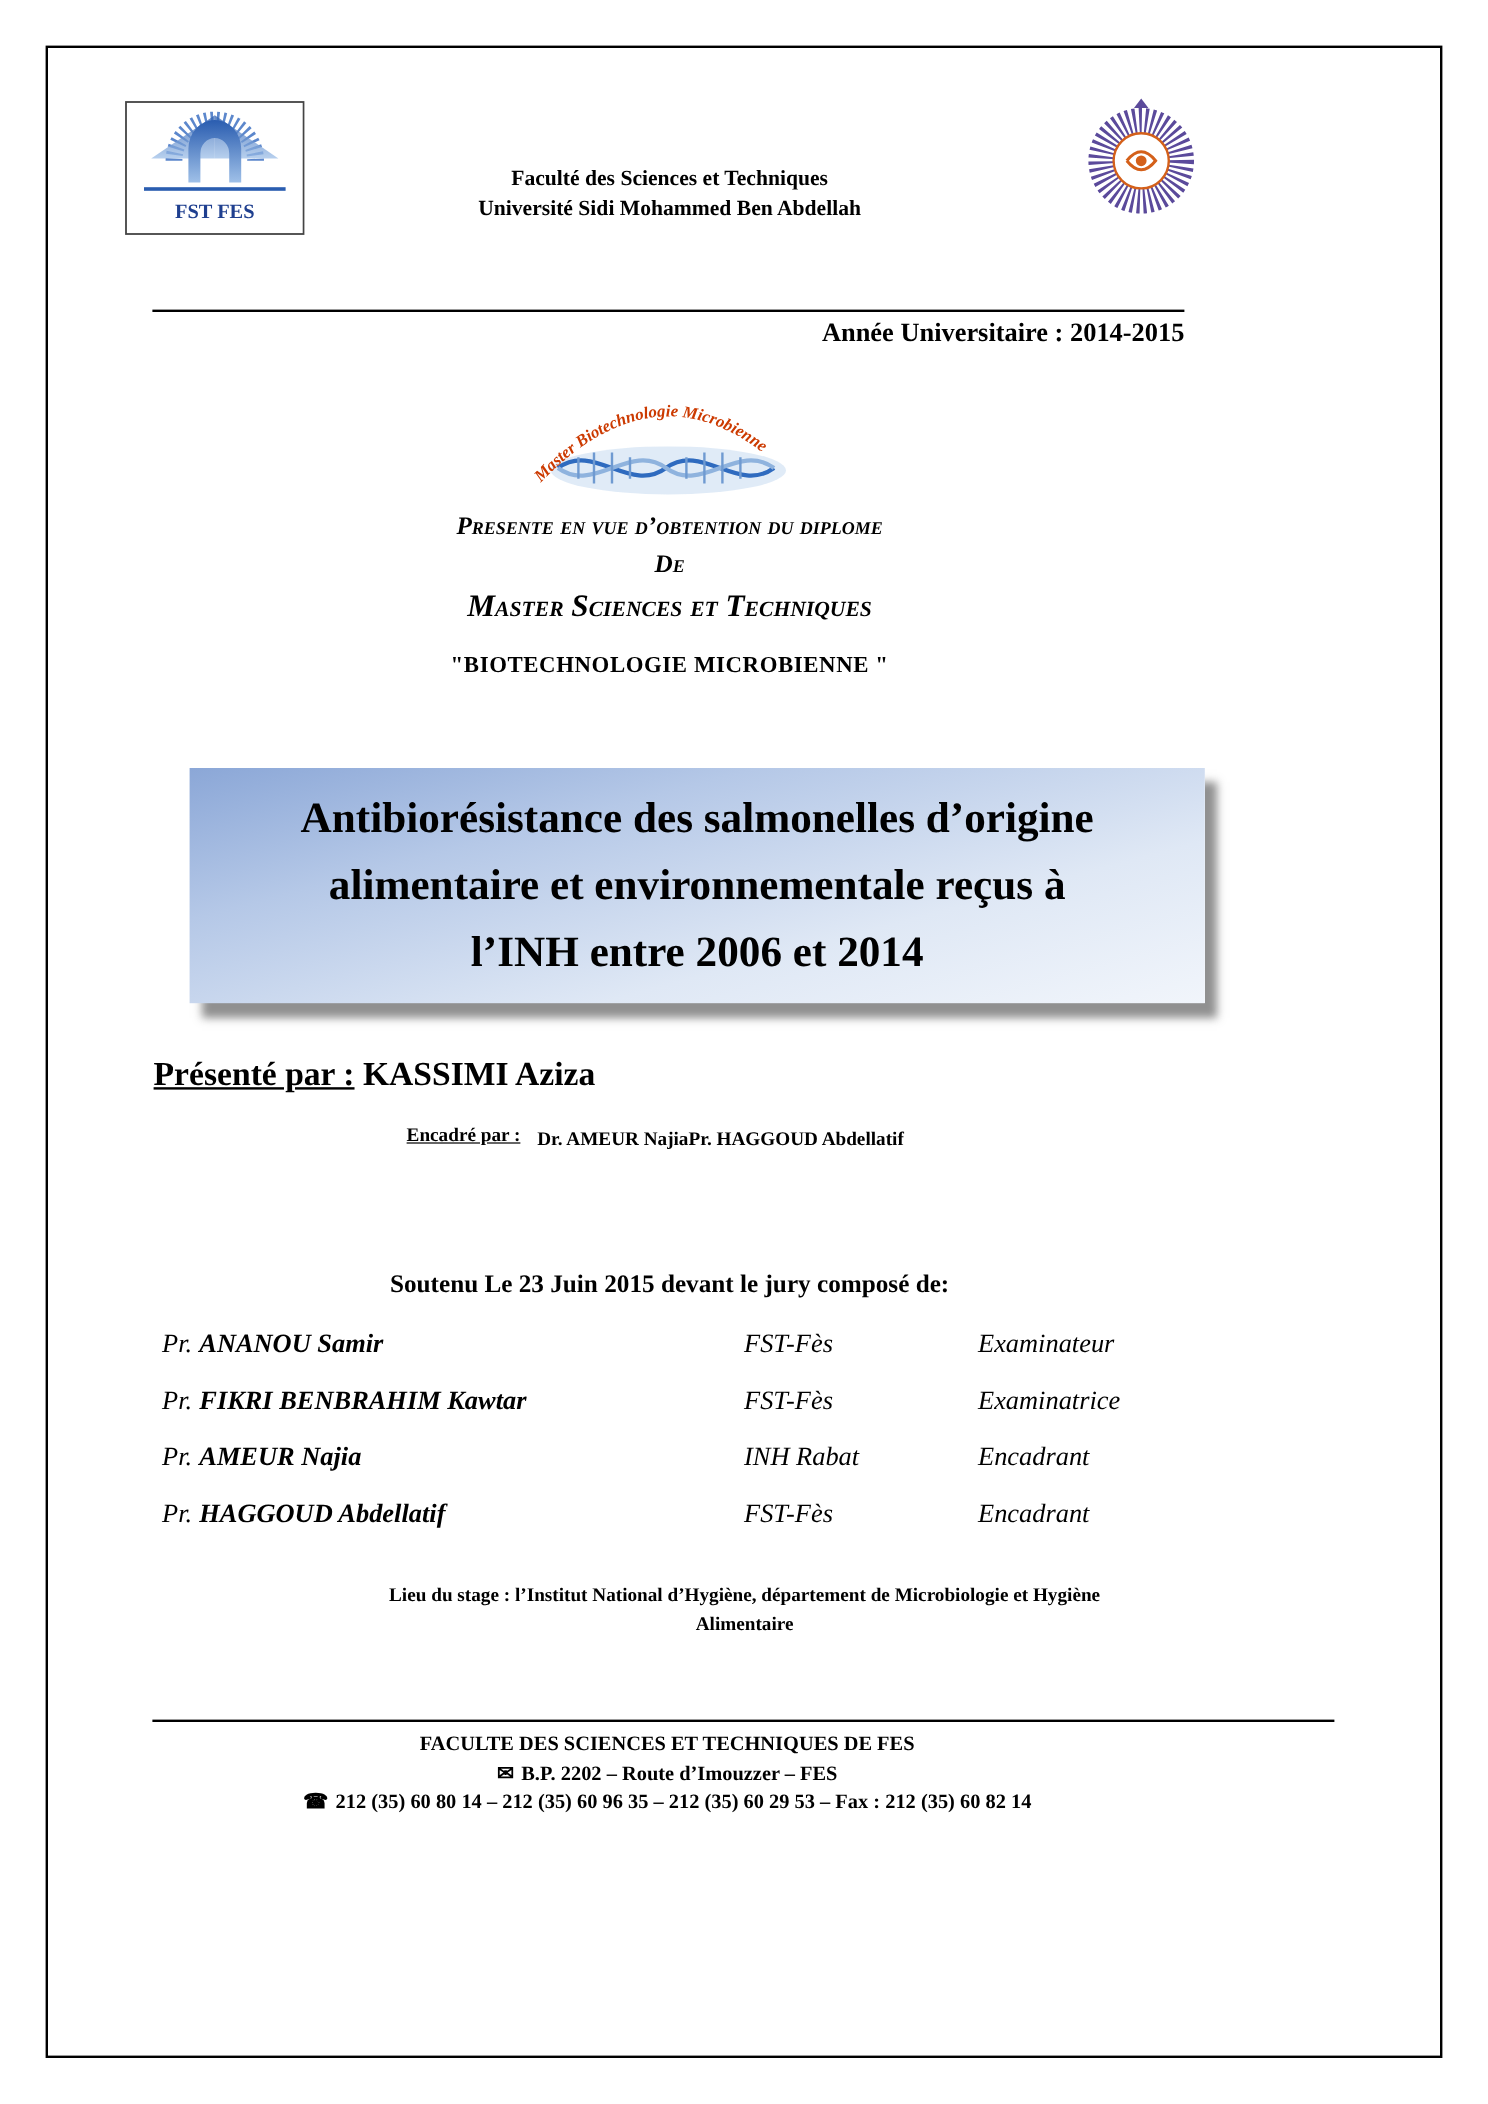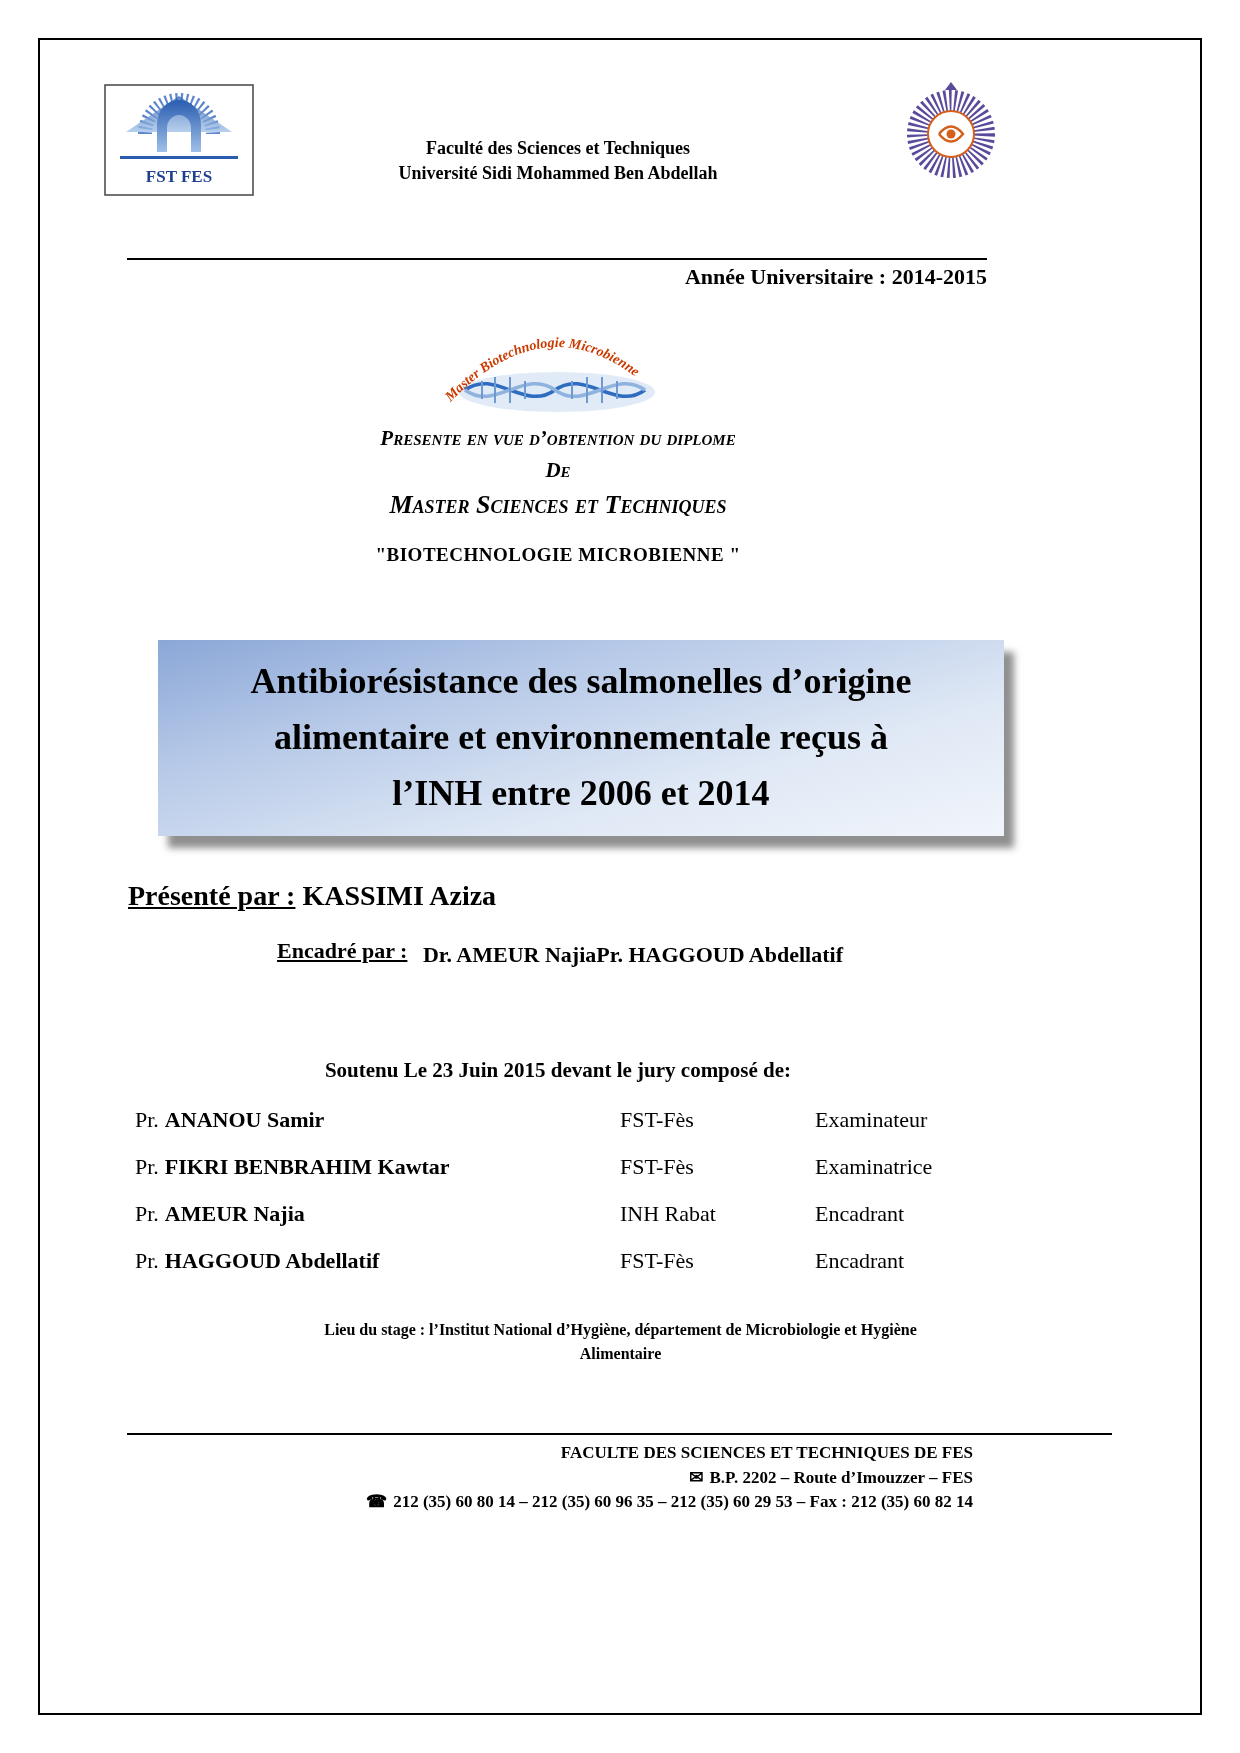--- a/index.html
+++ b/index.html
@@ -46,36 +46,36 @@
     background: linear-gradient(165deg, #8ba7d7 0%, #b5c8e7 30%, #dfe8f5 68%, #f1f5fb 100%);
     box-shadow: 10px 12px 7px rgba(125,125,125,0.85);
     display: flex; flex-direction: column; justify-content: center; align-items: center;
     box-sizing: border-box;
   }
   .title-line { font-size: 36px; font-weight: bold; line-height: 1.55; text-align: center; }
 
   
   .presented { left: 128px; top: 880px; width: 860px; text-align: left; font-size: 28px; font-weight: bold; }
   .label-u { text-decoration: underline; }
-  .supervised { left: 130px; top: 938px; width: 860px; text-align: center; font-size: 22px; font-weight: bold; }
+  .supervised { left: 116px; top: 938px; width: 860px; text-align: center; font-size: 16px; font-weight: bold; }
   .names { display: inline-flex; text-align: left; vertical-align: top; margin-left: 10px; }
   .name-line { line-height: 1.5; }
 
   
   .soutenu { left: 128px; top: 1058px; width: 860px; text-align: center; font-size: 21px; font-weight: bold; }
-  .jury-table { left: 135px; top: 1096px; width: 950px; display: grid; grid-template-columns: 485px 195px 1fr; grid-auto-rows: 47px; align-items: center; font-size: 22px; }
+  .jury-table { left: 135px; top: 1096px; width: 950px; display: grid; grid-template-columns: 485px 195px 1fr; grid-auto-rows: 47px; align-items: center; font-size: 22px; font-style: italic; }
   .jury-name b { font-weight: bold; }
   .jury-prefix { margin-right: 6px; }
 
   
   .internship { left: 128px; top: 1318px; width: 985px; text-align: center; font-size: 16px; font-weight: bold; line-height: 1.5; }
 
   
   .footer-rule { left: 127px; top: 1433px; width: 985px; border-top: 2px solid #000; }
-  .footer { left: 113px; top: 1441px; width: 860px; text-align: right; font-weight: bold; font-size: 17px; line-height: 1.45; }
+  .footer { left: 126px; top: 1441px; width: 860px; text-align: center; font-weight: bold; font-size: 17px; line-height: 1.45; }
   .footer-icon { margin-right: 6px; }
 </style>
 </head>
 <body>
 
 <div class="page">
   <div class="frame"></div>
 
   <div class="abs fst-logo">
     <svg width="150" height="112" viewBox="0 0 150 112">

